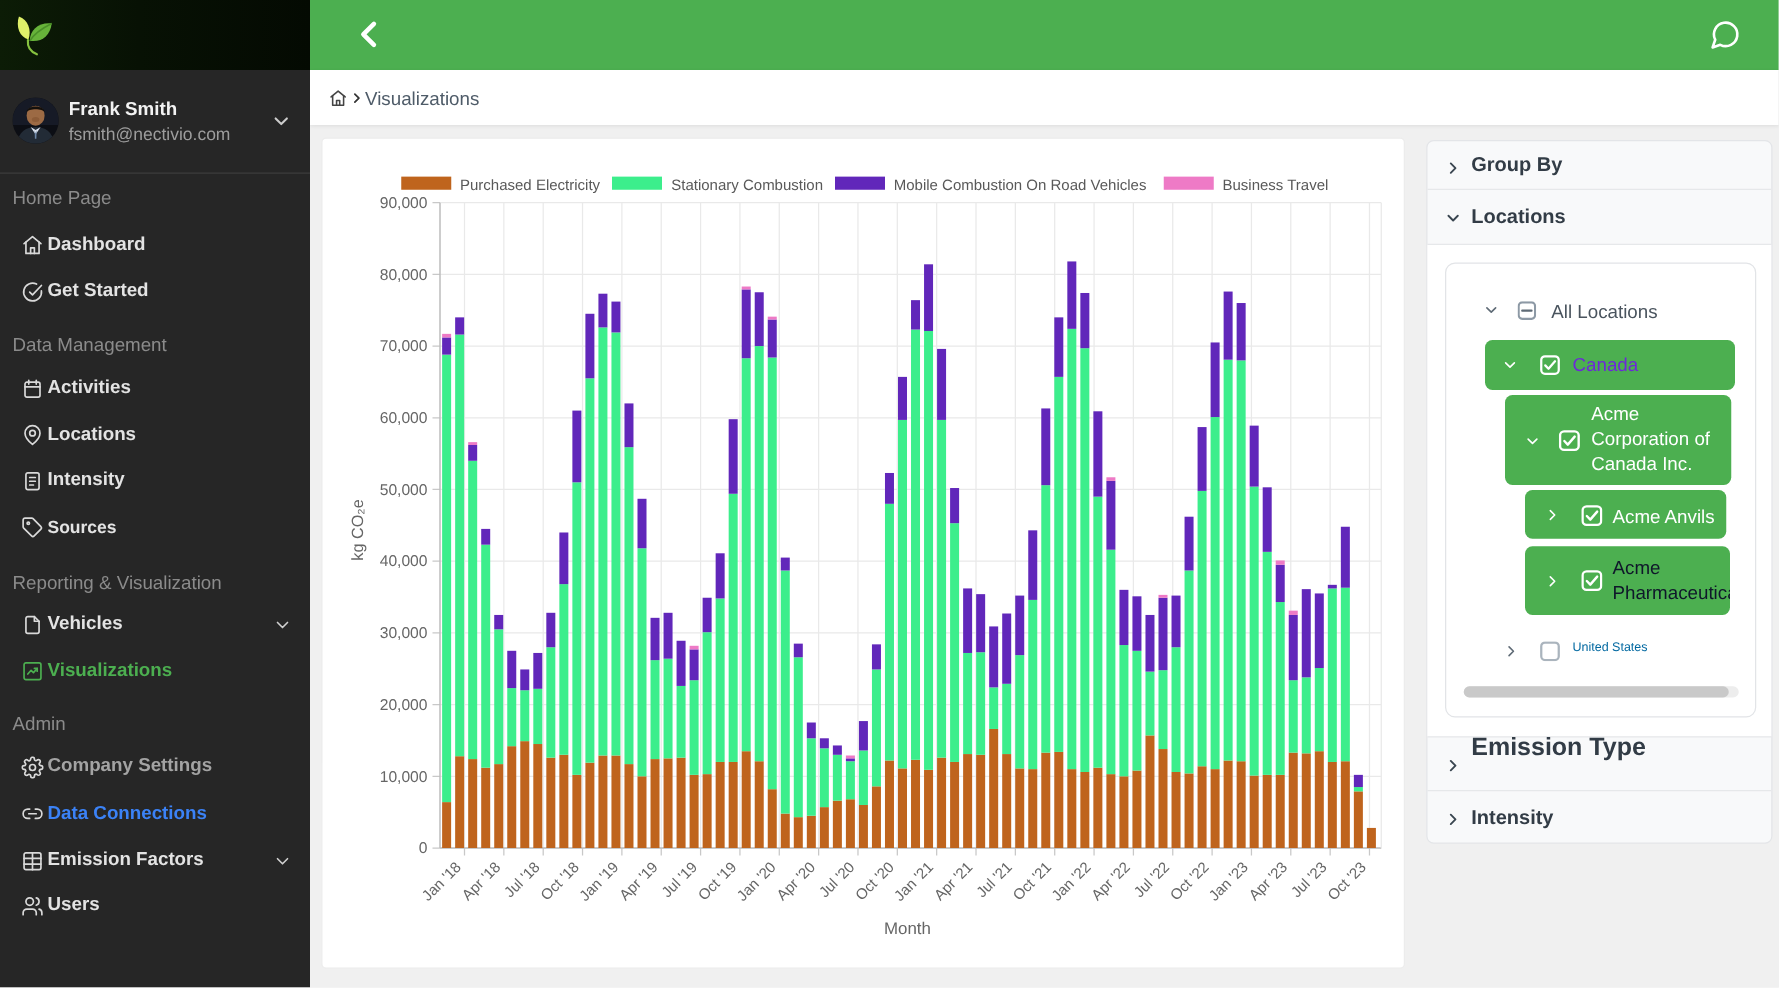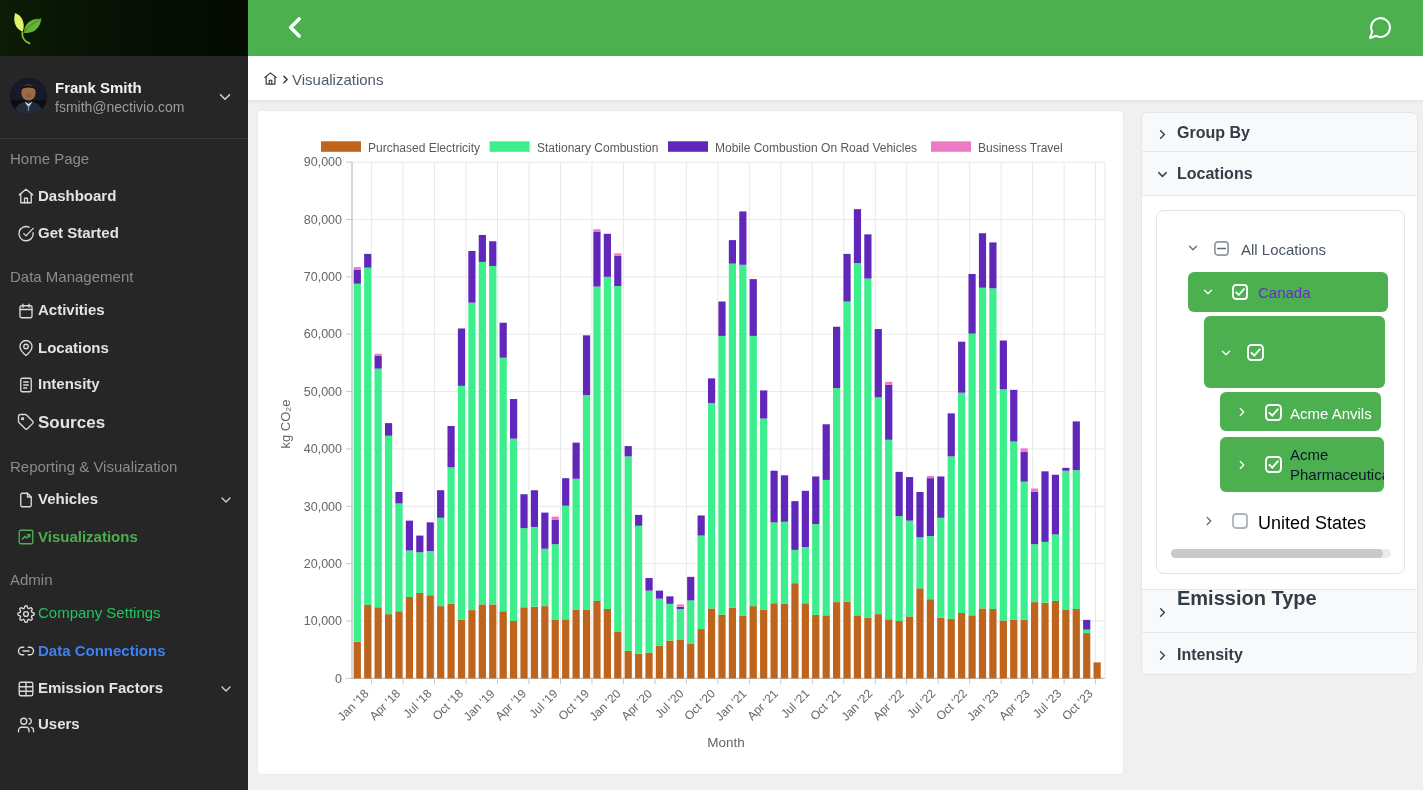--- a/index.html
+++ b/index.html
@@ -394,20 +394,21 @@
       </svg>
       <div style="position:absolute;left:116.0px;top:171.0px;font-size:15px;color:#6d28d9">Canada</div>
       <div style="position:absolute;left:62.0px;top:203.0px;width:181px;height:72px;background:#4caf50;border-radius:6px"></div>
       <div style="position:absolute;left:77.0px;top:232.5px"><svg width="14" height="14" viewBox="0 0 24 24" fill="none" stroke="#fff" stroke-width="2.2" stroke-linecap="round" stroke-linejoin="round">
           <path d="m6 9 6 6 6-6"></path>
         </svg></div>
       <svg width="17" height="17" viewBox="0 0 16 16" style="position:absolute;left:105.0px;top:231.0px">
         <rect x="1" y="1" width="14" height="14" rx="3" fill="none" stroke="#ffffff" stroke-width="1.8"></rect>
         <path d="m4.2 8.3 2.6 2.7 5.2-6" stroke="#fff" stroke-width="1.8" fill="none" stroke-linecap="round" stroke-linejoin="round"></path>
       </svg>
+      <div style="position:absolute;left:131.0px;top:209.0px;width:108px;font-size:15px;line-height:20px;color:#fff">Acme Corporation of Canada Inc.</div>
       <div style="position:absolute;left:78.0px;top:279.0px;width:161px;height:39px;background:#4caf50;border-radius:6px"></div>
       <div style="position:absolute;left:93.0px;top:292.0px"><svg width="14" height="14" viewBox="0 0 24 24" fill="none" stroke="#fff" stroke-width="2.2" stroke-linecap="round" stroke-linejoin="round">
           <path d="m9 6 6 6-6 6"></path>
         </svg></div>
       <svg width="17" height="17" viewBox="0 0 16 16" style="position:absolute;left:123.0px;top:290.5px">
         <rect x="1" y="1" width="14" height="14" rx="3" fill="none" stroke="#ffffff" stroke-width="1.8"></rect>
         <path d="m4.2 8.3 2.6 2.7 5.2-6" stroke="#fff" stroke-width="1.8" fill="none" stroke-linecap="round" stroke-linejoin="round"></path>
       </svg>
       <div style="position:absolute;left:148.0px;top:291.5px;font-size:15px;color:#fff">Acme Anvils</div>
       <div style="position:absolute;left:78.0px;top:324.0px;width:164px;height:55px;background:#4caf50;border-radius:6px;overflow:hidden">
@@ -419,21 +420,21 @@
       <svg width="17" height="17" viewBox="0 0 16 16" style="position:absolute;left:123.0px;top:343.0px">
         <rect x="1" y="1" width="14" height="14" rx="3" fill="none" stroke="#ffffff" stroke-width="1.8"></rect>
         <path d="m4.2 8.3 2.6 2.7 5.2-6" stroke="#fff" stroke-width="1.8" fill="none" stroke-linecap="round" stroke-linejoin="round"></path>
       </svg>
       <div style="position:absolute;left:60.0px;top:401.0px"><svg width="14" height="14" viewBox="0 0 24 24" fill="none" stroke="#5f6b76" stroke-width="2.2" stroke-linecap="round" stroke-linejoin="round">
           <path d="m9 6 6 6-6 6"></path>
         </svg></div>
       <svg width="16" height="16" viewBox="0 0 16 16" style="position:absolute;left:90.0px;top:400.0px">
         <rect x="1" y="1" width="14" height="14" rx="3" fill="#fff" stroke="#aab4bd" stroke-width="1.8"></rect>
       </svg>
-      <div style="position:absolute;left:116.0px;top:400.0px;font-size:18px;color:#000000">United States</div>
+      <div style="position:absolute;left:116.0px;top:400.0px;font-size:10px;color:#0369a1">United States</div>
       <div style="position:absolute;left:29.0px;top:436.0px;width:220px;height:9px;background:#ededed;border-radius:5px"></div>
       <div style="position:absolute;left:29.0px;top:436.0px;width:212px;height:9px;background:#c9c9c9;border-radius:5px"></div>
       <div style="position:absolute;left:0;top:476.0px;width:275px;height:1px;background:#e6e8ea"></div>
       <div style="position:absolute;left:13px;top:492.0px"><svg width="15" height="15" viewBox="0 0 24 24" fill="none" stroke="#3a4650" stroke-width="2.4" stroke-linecap="round" stroke-linejoin="round">
           <path d="m9 6 6 6-6 6"></path>
         </svg></div>
       <div style="position:absolute;left:35px;top:474px;font-size:20px;font-weight:700;color:#323c46">Emission Type</div>
       <div style="position:absolute;left:0;top:519.0px;width:275px;height:1px;background:#e6e8ea"></div>
       <div style="position:absolute;left:13px;top:535.0px"><svg width="15" height="15" viewBox="0 0 24 24" fill="none" stroke="#3a4650" stroke-width="2.4" stroke-linecap="round" stroke-linejoin="round">
           <path d="m9 6 6 6-6 6"></path>
@@ -497,42 +498,42 @@
       <div style="position:absolute;left:38px;top:338.5px;font-size:15px;font-weight:700;color:#e3e3e3">Locations</div>
       <div style="position:absolute;left:17px;top:375.5px;width:18px;height:18px"><svg width="18" height="18" viewBox="0 0 24 24" fill="none" stroke="#d9d9d9" stroke-width="1.8" stroke-linecap="round" stroke-linejoin="round">
           <rect x="5" y="3" width="14" height="18" rx="2"></rect>
           <path d="M9 8h6M9 12h6M9 16h4"></path>
         </svg></div>
       <div style="position:absolute;left:38px;top:375.0px;font-size:15px;font-weight:700;color:#e3e3e3">Intensity</div>
       <div style="position:absolute;left:17px;top:413.0px;width:18px;height:18px"><svg width="18" height="18" viewBox="0 0 24 24" fill="none" stroke="#d9d9d9" stroke-width="1.8" stroke-linecap="round" stroke-linejoin="round">
           <path d="M12.6 2.6 21 11a2 2 0 0 1 0 2.8l-7.2 7.2a2 2 0 0 1-2.8 0L2.6 12.6A2 2 0 0 1 2 11.2V4a2 2 0 0 1 2-2h7.2a2 2 0 0 1 1.4.6Z"></path>
           <circle cx="7.5" cy="7.5" r="1.3"></circle>
         </svg></div>
-      <div style="position:absolute;left:38px;top:412.5px;font-size:17px;font-weight:700;color:#e3e3e3">Sources</div>
+      <div style="position:absolute;left:38px;top:412.5px;font-size:14px;font-weight:700;color:#e3e3e3">Sources</div>
       <div style="position:absolute;left:10px;top:457.5px;font-size:15px;color:#8b8b8b">Reporting &amp; Visualization</div>
       <div style="position:absolute;left:17px;top:490.5px;width:18px;height:18px"><svg width="18" height="18" viewBox="0 0 24 24" fill="none" stroke="#d9d9d9" stroke-width="1.8" stroke-linecap="round" stroke-linejoin="round">
           <path d="M14 3H7a2 2 0 0 0-2 2v14a2 2 0 0 0 2 2h10a2 2 0 0 0 2-2V8Z"></path>
           <path d="M14 3v5h5"></path>
         </svg></div>
       <div style="position:absolute;left:38px;top:490.0px;font-size:15px;font-weight:700;color:#e3e3e3">Vehicles</div>
       <div style="position:absolute;left:218px;top:491.5px"><svg width="16" height="16" viewBox="0 0 24 24" fill="none" stroke="#cfcfcf" stroke-width="2.0" stroke-linecap="round" stroke-linejoin="round">
           <path d="m6 9 6 6 6-6"></path>
         </svg></div>
       <div style="position:absolute;left:17px;top:528.0px;width:18px;height:18px"><svg width="18" height="18" viewBox="0 0 24 24" fill="none" stroke="#4caf50" stroke-width="1.8" stroke-linecap="round" stroke-linejoin="round">
           <rect x="3" y="3" width="18" height="18" rx="2"></rect>
           <path d="m7 15 3.5-4 2.5 2.5L17 9"></path>
           <path d="M14 9h3v3"></path>
         </svg></div>
       <div style="position:absolute;left:38px;top:527.5px;font-size:15px;font-weight:700;color:#4caf50">Visualizations</div>
       <div style="position:absolute;left:10px;top:571.0px;font-size:15px;color:#8b8b8b">Admin</div>
       <div style="position:absolute;left:17px;top:604.5px;width:18px;height:18px"><svg width="18" height="18" viewBox="0 0 24 24" fill="none" stroke="#d9d9d9" stroke-width="1.8" stroke-linecap="round" stroke-linejoin="round">
           <circle cx="12" cy="12" r="3.2"></circle>
           <path d="M19.4 15a1.65 1.65 0 0 0 .33 1.82l.06.06a2 2 0 1 1-2.83 2.83l-.06-.06a1.65 1.65 0 0 0-1.82-.33 1.65 1.65 0 0 0-1 1.51V21a2 2 0 1 1-4 0v-.09A1.65 1.65 0 0 0 9 19.4a1.65 1.65 0 0 0-1.82.33l-.06.06a2 2 0 1 1-2.83-2.83l.06-.06a1.65 1.65 0 0 0 .33-1.82 1.65 1.65 0 0 0-1.51-1H3a2 2 0 1 1 0-4h.09A1.65 1.65 0 0 0 4.6 9a1.65 1.65 0 0 0-.33-1.82l-.06-.06a2 2 0 1 1 2.83-2.83l.06.06a1.65 1.65 0 0 0 1.82.33H9a1.65 1.65 0 0 0 1-1.51V3a2 2 0 1 1 4 0v.09a1.65 1.65 0 0 0 1 1.51 1.65 1.65 0 0 0 1.82-.33l.06-.06a2 2 0 1 1 2.83 2.83l-.06.06a1.65 1.65 0 0 0-.33 1.82V9a1.65 1.65 0 0 0 1.51 1H21a2 2 0 1 1 0 4h-.09a1.65 1.65 0 0 0-1.51 1Z"></path>
         </svg></div>
-      <div style="position:absolute;left:38px;top:604.0px;font-size:15px;font-weight:400;color:#22c55e">Company Settings</div>
+      <div style="position:absolute;left:38px;top:604.0px;font-size:15px;font-weight:700;color:#a3a3a3">Company Settings</div>
       <div style="position:absolute;left:17px;top:642.0px;width:18px;height:18px"><svg width="18" height="18" viewBox="0 0 24 24" fill="none" stroke="#d9d9d9" stroke-width="1.8" stroke-linecap="round" stroke-linejoin="round">
           <path d="M9 17H7A5 5 0 0 1 7 7h2"></path>
           <path d="M15 7h2a5 5 0 1 1 0 10h-2"></path>
           <path d="M8 12h8"></path>
         </svg></div>
       <div style="position:absolute;left:38px;top:641.5px;font-size:15px;font-weight:700;color:#3b82f6">Data Connections</div>
       <div style="position:absolute;left:17px;top:679.5px;width:18px;height:18px"><svg width="18" height="18" viewBox="0 0 24 24" fill="none" stroke="#d9d9d9" stroke-width="1.8" stroke-linecap="round" stroke-linejoin="round">
           <rect x="3" y="3" width="18" height="18" rx="2"></rect>
           <path d="M3 9h18M3 15h18M12 3v18"></path>
         </svg></div>

